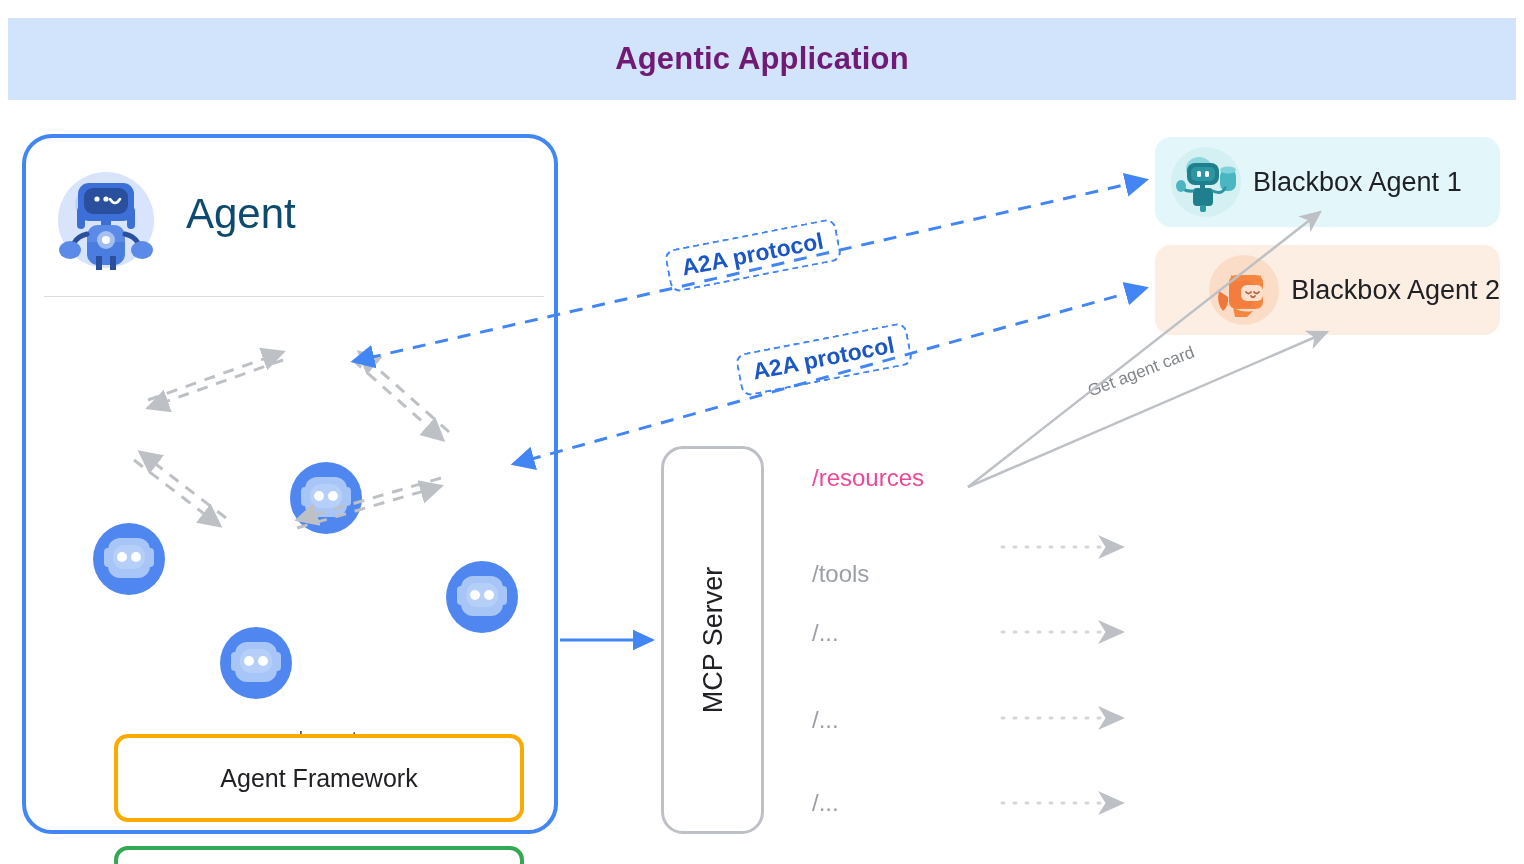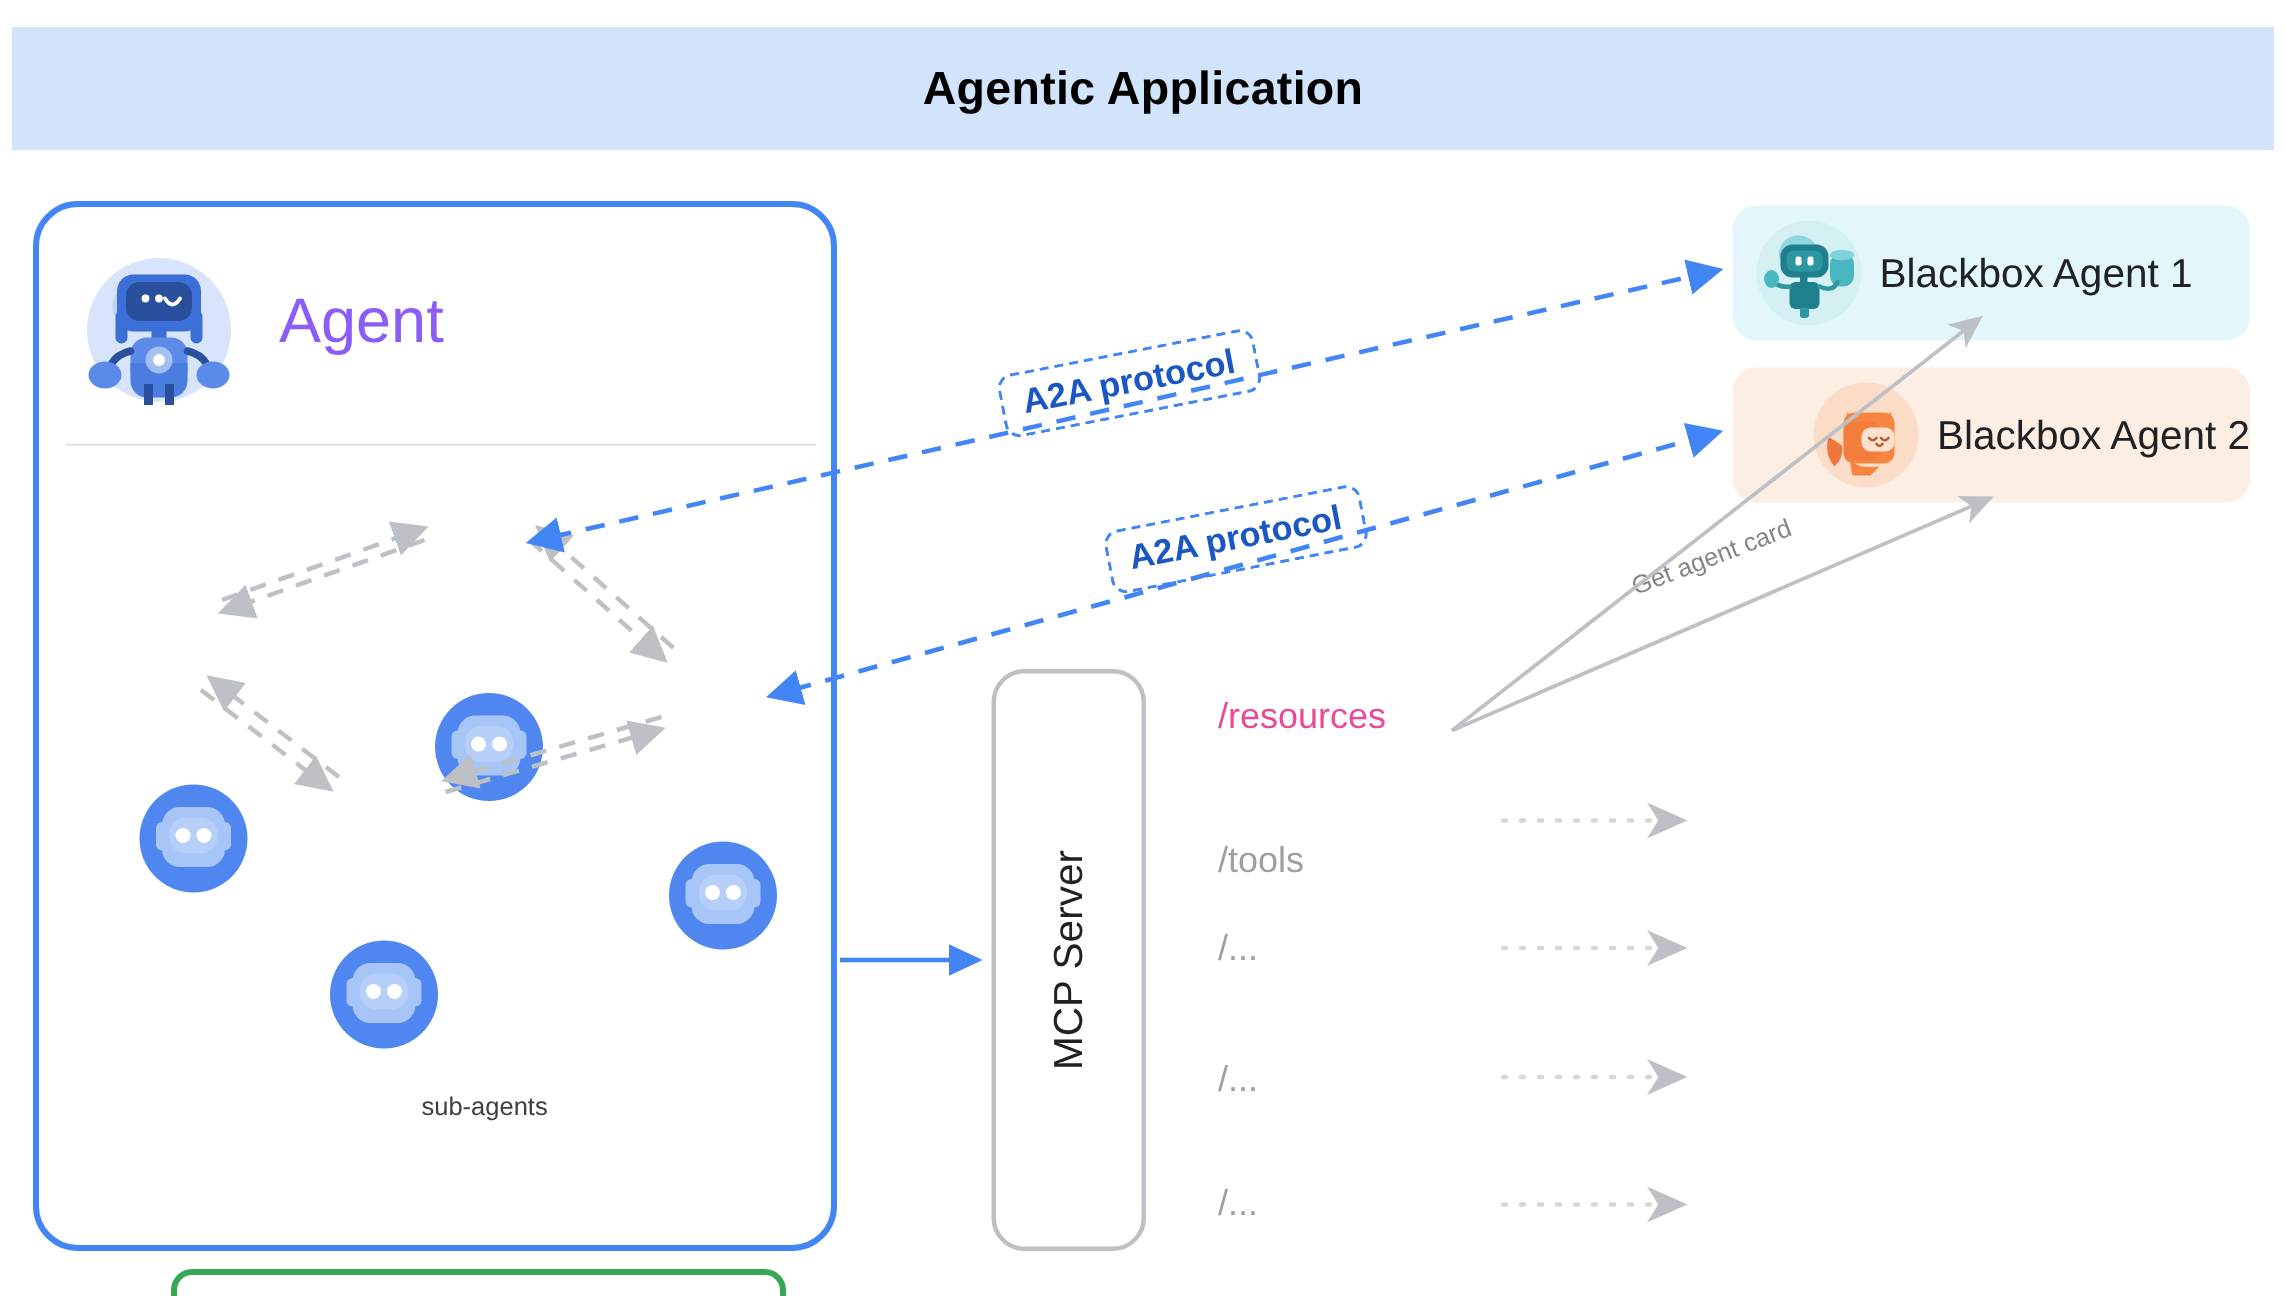--- a/index.html
+++ b/index.html
@@ -30,21 +30,21 @@
     width: 1508px;
     height: 82px;
     background: #d2e3fc;
     display: flex;
     align-items: center;
     justify-content: center;
   }
   #header-title {
     font-size: 31px;
     font-weight: bold;
-    color: #000000;
+    color: #701a75;
     letter-spacing: 0.2px;
   }
 
   
   #agent-card {
     position: absolute;
     left: 22px;
     top: 134px;
     width: 536px;
     height: 700px;
@@ -66,21 +66,21 @@
     left: 30px;
     top: 32px;
     width: 100px;
     height: 100px;
   }
   #agent-title {
     position: absolute;
     left: 160px;
     top: 52px;
     font-size: 42px;
-    color: #8b5cf6;
+    color: #0c4a6e;
     font-weight: 400;
   }
   #agent-divider {
     position: absolute;
     left: 18px;
     top: 158px;
     width: 500px;
     height: 1px;
     background: #dadce0;
   }
@@ -315,20 +315,23 @@
         <rect x="55" y="27" width="8" height="19" rx="4" fill="#a7c6f7"></rect>
         <rect x="17" y="17" width="42" height="40" rx="12" fill="#a7c6f7"></rect>
         <rect x="22" y="24" width="32" height="24" rx="11" fill="#ffffff" opacity="0.16"></rect>
         <circle cx="31" cy="36" r="5" fill="#ffffff"></circle>
         <circle cx="45" cy="36" r="5" fill="#ffffff"></circle>
       </svg>
 
       <div id="subagents-label">sub-agents</div>
     </div>
 
+    <div class="stack-box" id="agent-framework-box">
+      <span>Agent Framework</span>
+    </div>
 
     <div class="stack-box" id="llm-box">
       
     </div>
   </div>
 
   <div id="mcp-server-box">
     <div id="mcp-server-label">MCP Server</div>
   </div>
 

